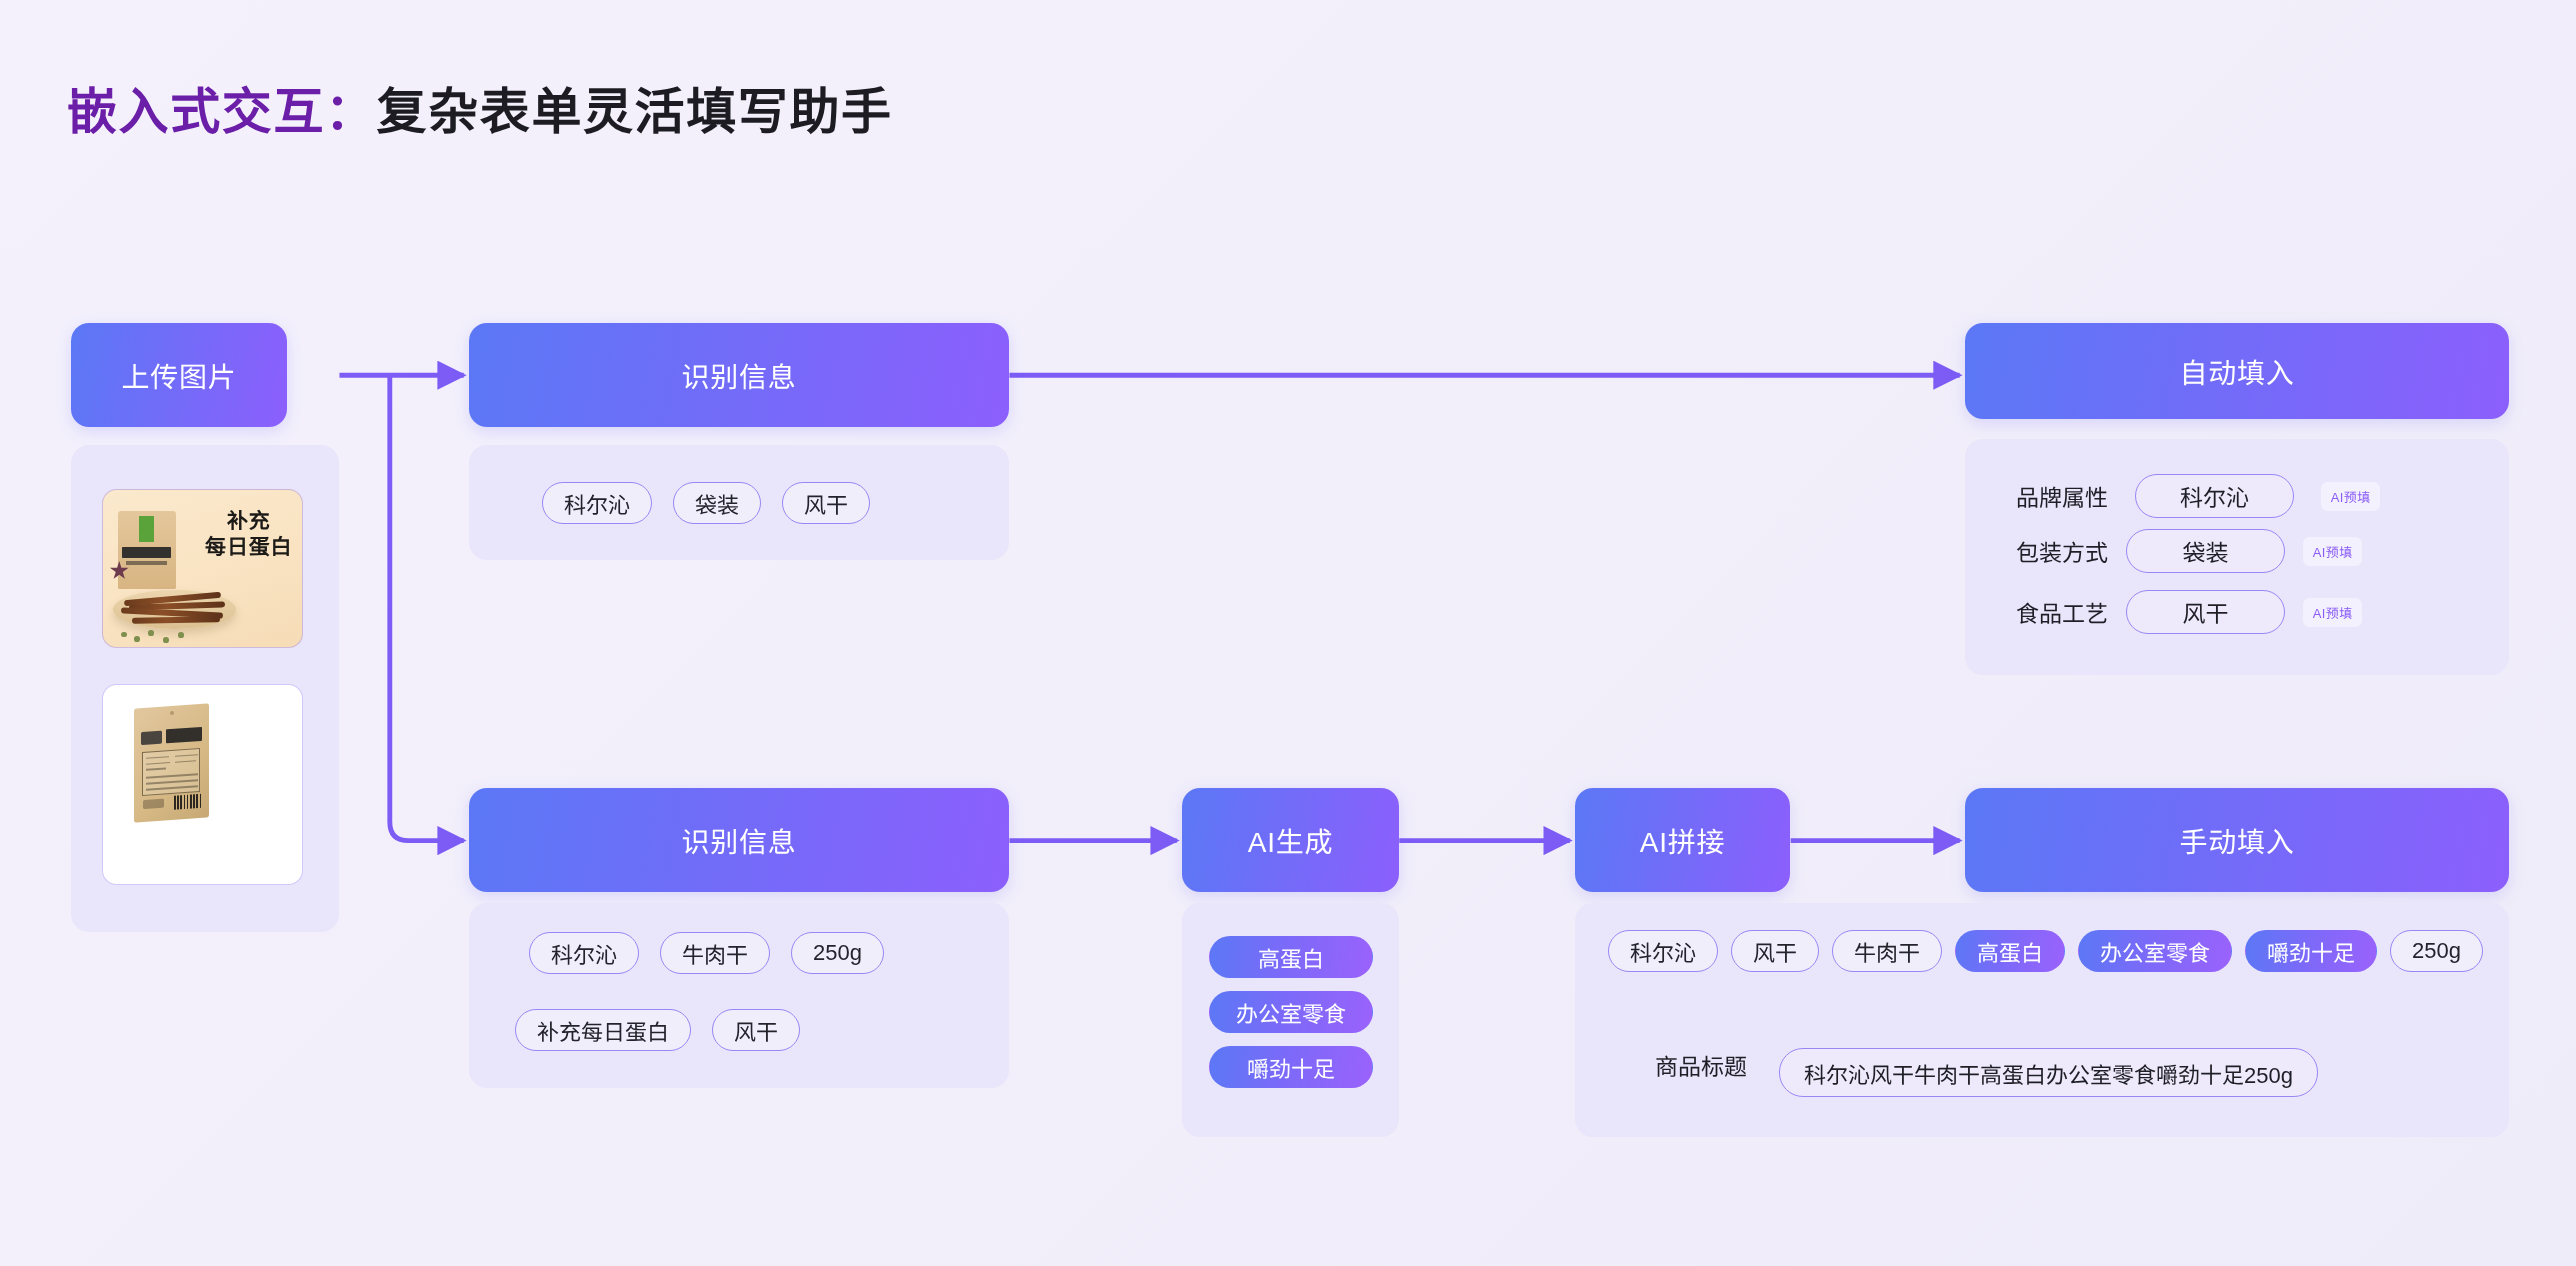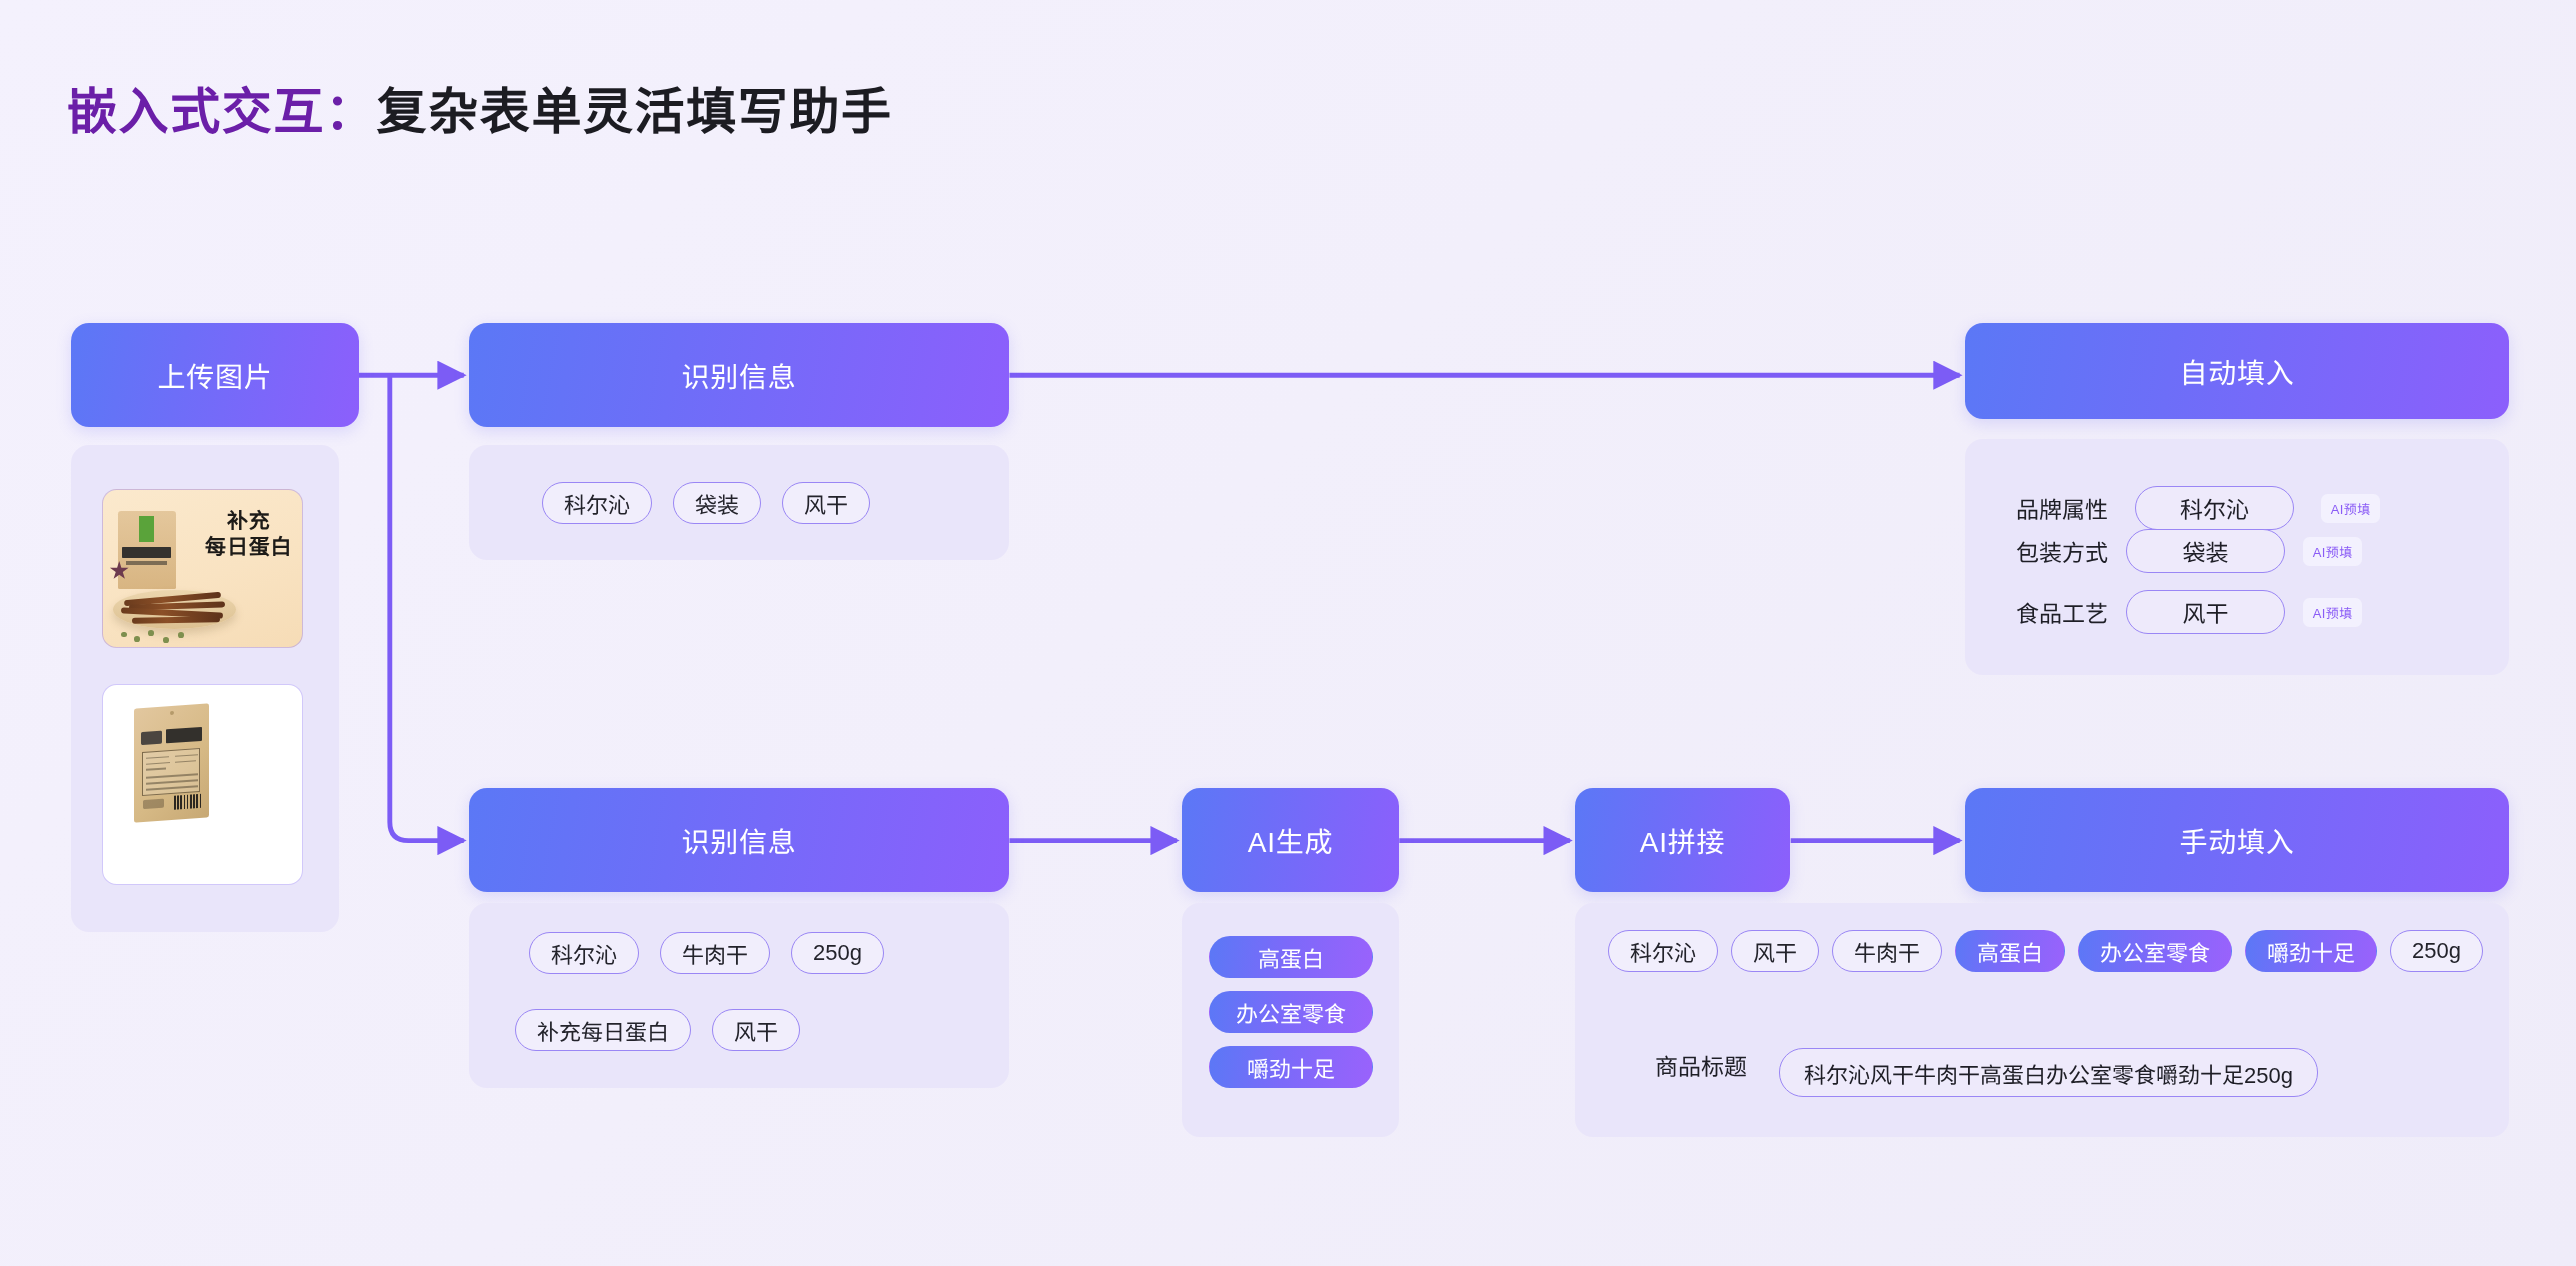--- a/index.html
+++ b/index.html
@@ -303,21 +303,21 @@
 
     <path d="M 1243 1035 L 1449 1035" stroke="#7c5cf5" stroke-width="6" fill="none" marker-end="url(#arrow)"></path>
 
     <path d="M 1723 1035 L 1933 1035" stroke="#7c5cf5" stroke-width="6" fill="none" marker-end="url(#arrow)"></path>
 
     <path d="M 2205 1035 L 2413 1035" stroke="#7c5cf5" stroke-width="6" fill="none" marker-end="url(#arrow)"></path>
 
     <path d="M 2455 1197 L 2455 1272" stroke="#7c5cf5" stroke-width="6" fill="none" marker-end="url(#arrowdown)"></path>
   </svg>
 
-  <div class="stage" style="left:71px; top:323px; width:288px; height:104px;">
+  <div class="stage" style="left:71px; top:323px; width:216px; height:104px;">
     <span>上传图片</span>
   </div>
 
   <div class="panel" style="left:71px; top:445px; width:268px; height:487px;">
 
     <div class="thumb thumb-jerky" style="left:31px; top:44px; width:201px; height:159px;">
       <div class="jerky-bag">
         <div class="bag-green"></div>
         <div class="bag-txt"></div>
         <div class="bag-sub"></div>
@@ -373,21 +373,21 @@
     <span class="chip outline">风干</span>
   </div>
 
   <div class="stage" style="left:1965px; top:323px; width:544px; height:96px;">
     <span>自动填入</span>
   </div>
 
   <div class="panel" style="left:1965px; top:439px; width:544px; height:236px;">
   </div>
 
-  <div class="form-row" style="left:2016px; top:486px;gap:27px;">
+  <div class="form-row" style="left:2016px; top:474px;gap:27px;">
     <span class="form-label">品牌属性</span>
     <span class="form-value">科尔沁</span>
     <span class="badge-ai">AI预填</span>
   </div>
 
   <div class="form-row" style="left:2016px; top:529px;">
     <span class="form-label">包装方式</span>
     <span class="form-value">袋装</span>
     <span class="badge-ai">AI预填</span>
   </div>

